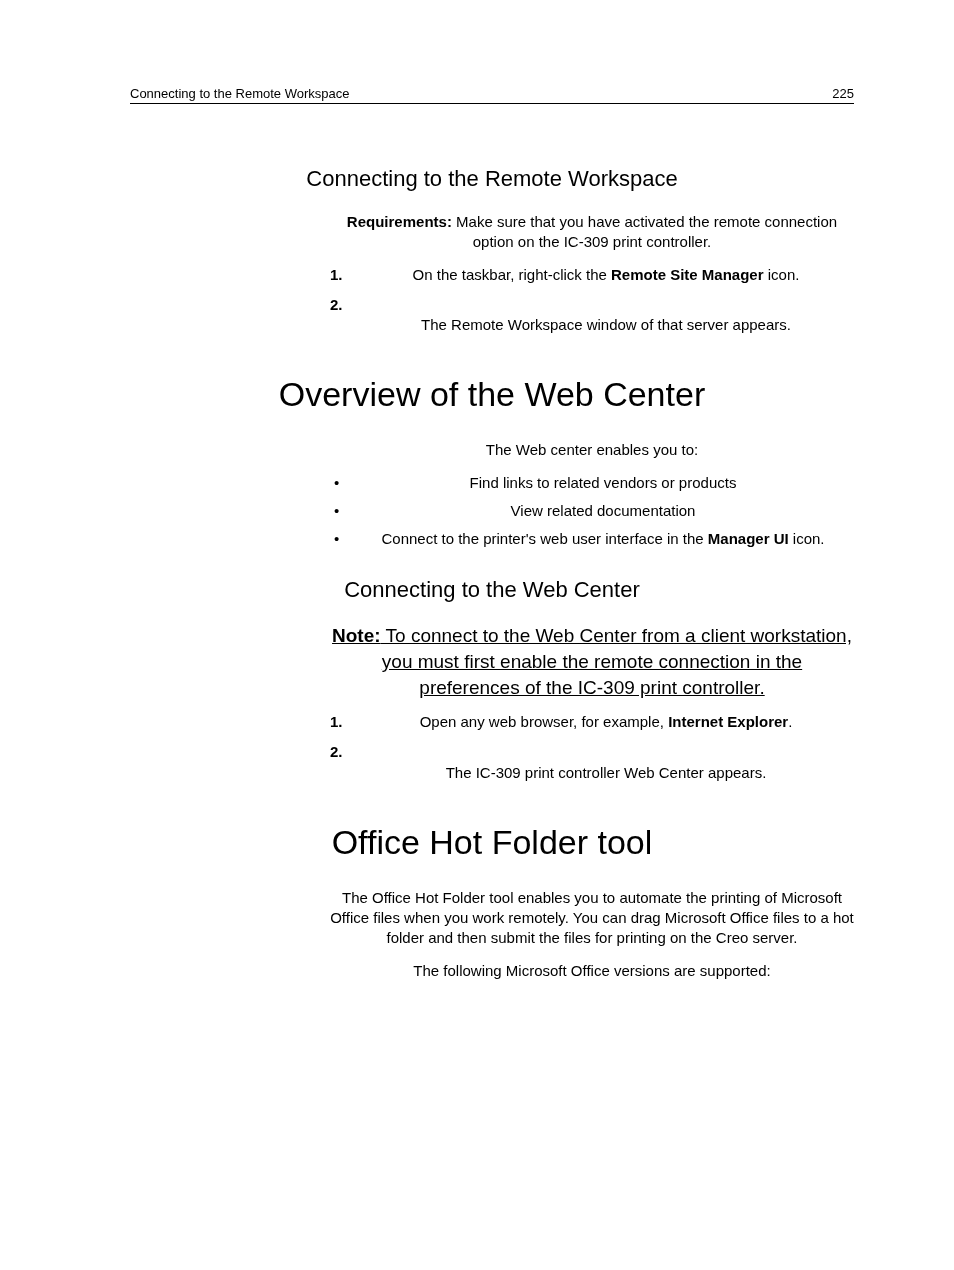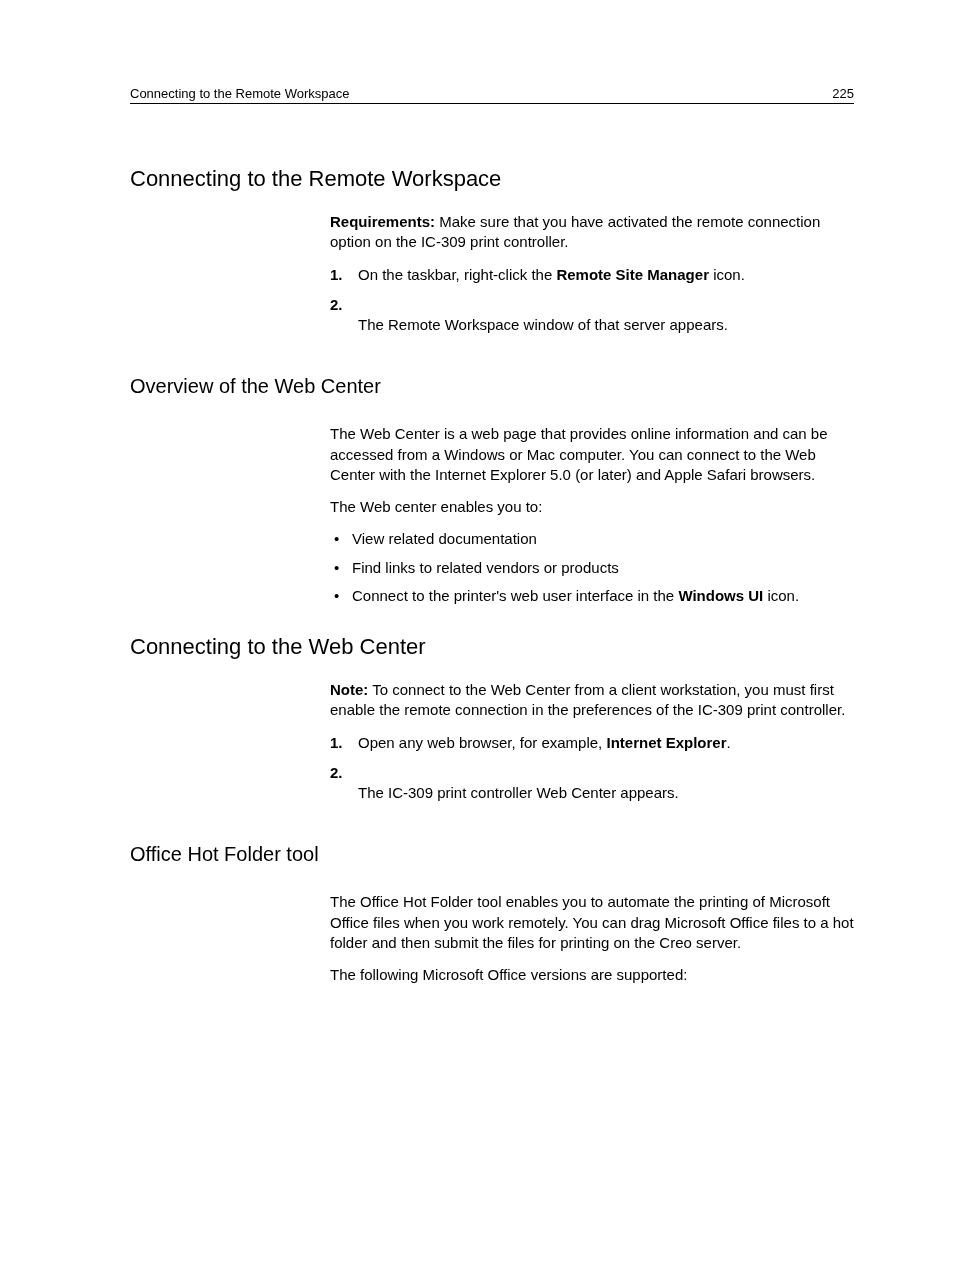--- a/index.html
+++ b/index.html
@@ -1,15 +1,15 @@
 <!DOCTYPE html>
 <html><head>
 <meta charset="utf-8">
 <style>
-  * { box-sizing: border-box; margin: 0; padding: 0; }
+  * { box-sizing: border-box; margin: 0; padding: 0; text-align: center; }
   body {
     font-family: Arial, Helvetica, sans-serif;
     background: #ffffff;
     color: #000000;
     width: 954px;
     height: 1270px;
     position: relative;
   }
   .page {
     padding: 86px 100px 60px 130px;
@@ -23,21 +23,21 @@
     padding-bottom: 2px;
     margin-bottom: 62px;
   }
   .section-h2 {
     font-size: 22px;
     font-weight: normal;
     margin-bottom: 20px;
     margin-top: 0;
   }
   .section-h1 {
-    font-size: 20px;
+    font-size: 34px;
     font-weight: normal;
     margin-bottom: 26px;
     margin-top: 40px;
   }
   .content {
     margin-left: 200px;
     font-size: 15px;
     line-height: 1.35;
   }
   .content p { margin-bottom: 12px; }
@@ -64,23 +64,24 @@
     padding-left: 22px;
     position: relative;
   }
   ul.bullets li::before {
     content: "•";
     position: absolute;
     left: 4px;
     top: 0;
   }
   .note {
-    font-size: 15px;
+    font-size: 19px;
     line-height: 1.35;
     margin-bottom: 14px;
+    text-decoration: underline;
   }
   .bold { font-weight: bold; }
 </style>
 </head>
 <body>
 
 <div class="page">
 
   <div class="header-row">
     <span>Connecting to the Remote Workspace</span>
@@ -100,27 +101,26 @@
       <li>
         <span class="num">2.</span>
         <br>
         <span>The Remote Workspace window of that server appears.</span>
       </li>
     </ol>
   </div>
 
   <h1 class="section-h1">Overview of the Web Center</h1>
   <div class="content">
-    <p>The Web Center is a web page that provides online information and can be accessed from a Windows or Mac computer. You can connect to the Web Center with the Internet Explorer 5.0 (or later) and Apple Safari browsers.</p>
     <p>The Web center enables you to:</p>
     <ul class="bullets">
+      <li>Find links to related vendors or products</li>
       <li>View related documentation</li>
-      <li>Find links to related vendors or products</li>
       <li>
-        <span>Connect to the printer's web user interface in the </span><span class="bold">Windows UI</span><span> icon.</span>
+        <span>Connect to the printer's web user interface in the </span><span class="bold">Manager UI</span><span> icon.</span>
       </li>
     </ul>
   </div>
 
   <h2 class="section-h2" style="margin-top:28px;">Connecting to the Web Center</h2>
   <div class="content">
     <p class="note">
       <span class="bold">Note:</span><span> To connect to the Web Center from a client workstation, you must first enable the remote connection in the preferences of the IC-309 print controller.</span>
     </p>
     <ol class="steps">

